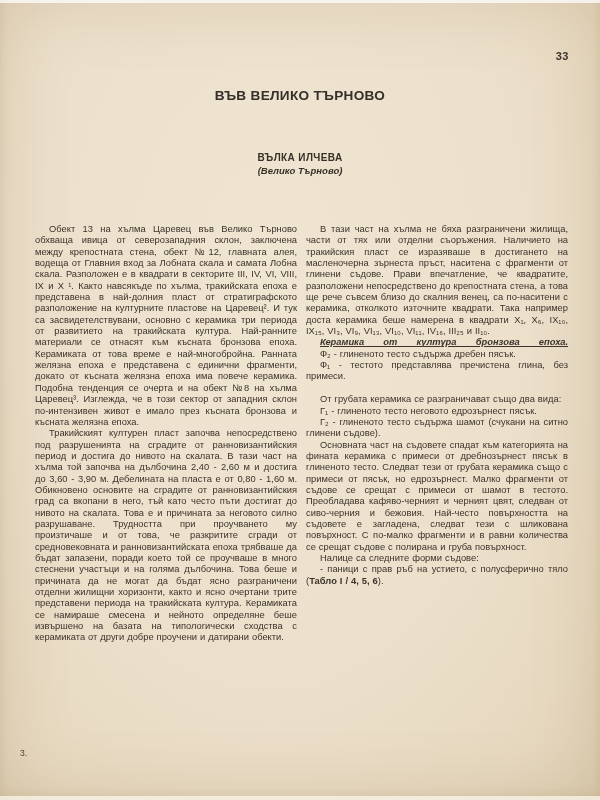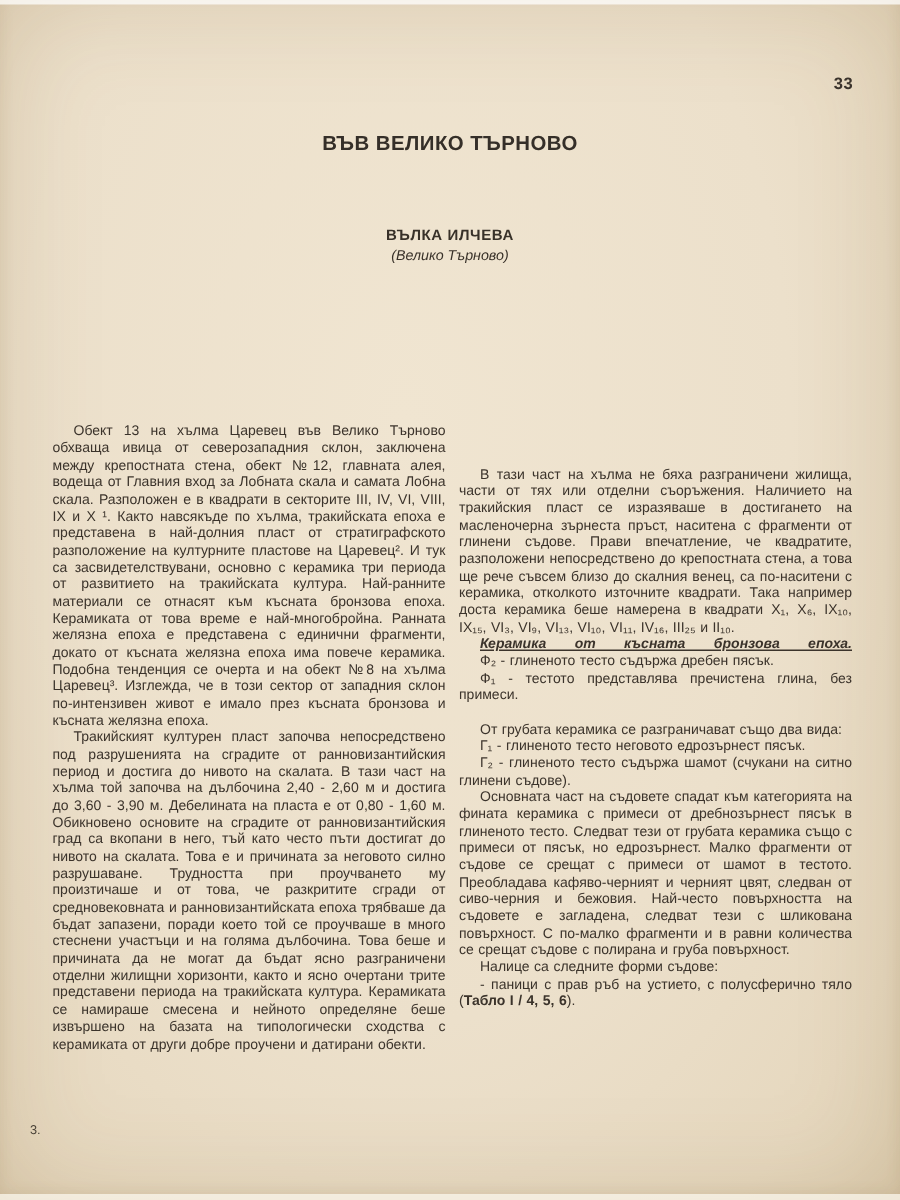--- a/index.html
+++ b/index.html
@@ -35,26 +35,25 @@
   }
   .title-line{
     font-size:13.6px;font-weight:bold;line-height:17.5px;
     letter-spacing:0.3px;
   }
   .author-block{
     position:absolute;top:152px;left:0;right:0;
     text-align:center;color:#383129;
   }
   .author-name{font-size:10px;font-weight:bold;letter-spacing:0.4px;}
-  .author-loc{font-size:9.5px;font-weight:normal;font-style:italic;margin-top:2px;}
+  .author-loc{font-size:9.5px;font-weight:bold;font-style:italic;margin-top:2px;}
   .columns{
     position:absolute;top:224px;left:35px;right:32px;bottom:40px;
     display:flex;gap:9px;
     color:#3b332b;
-    align-items:center;
   }
   .col{flex:1;min-width:0;}
   .col p, .col .line{
     margin:0;
     font-size:9.35px;
     line-height:11.35px;
     text-align:justify;
     text-indent:14px;
     word-spacing:0.4px;
   }
@@ -92,21 +91,21 @@
 
 <div class="columns">
 
   <div class="col">
     <p>Обект 13 на хълма Царевец във Велико Търново обхваща ивица от северозападния склон, заключена между крепостната стена, обект №12, главната алея, водеща от Главния вход за Лобната скала и самата Лобна скала. Разположен е в квадрати в секторите III, IV, VI, VIII, IX и X ¹. Както навсякъде по хълма, тракийската епоха е представена в най-долния пласт от стратиграфското разположение на културните пластове на Царевец². И тук са засвидетелствувани, основно с керамика три периода от развитието на тракийската култура. Най-ранните материали се отнасят към късната бронзова епоха. Керамиката от това време е най-многобройна. Ранната желязна епоха е представена с единични фрагменти, докато от късната желязна епоха има повече керамика. Подобна тенденция се очерта и на обект №8 на хълма Царевец³. Изглежда, че в този сектор от западния склон по-интензивен живот е имало през късната бронзова и късната желязна епоха.</p>
     <p>Тракийският културен пласт започва непосредствено под разрушенията на сградите от ранновизантийския период и достига до нивото на скалата. В тази част на хълма той започва на дълбочина 2,40 - 2,60 м и достига до 3,60 - 3,90 м. Дебелината на пласта е от 0,80 - 1,60 м. Обикновено основите на сградите от ранновизантийския град са вкопани в него, тъй като често пъти достигат до нивото на скалата. Това е и причината за неговото силно разрушаване. Трудността при проучването му произтичаше и от това, че разкритите сгради от средновековната и ранновизантийската епоха трябваше да бъдат запазени, поради което той се проучваше в много стеснени участъци и на голяма дълбочина. Това беше и причината да не могат да бъдат ясно разграничени отделни жилищни хоризонти, както и ясно очертани трите представени периода на тракийската култура. Керамиката се намираше смесена и нейното определяне беше извършено на базата на типологически сходства с керамиката от други добре проучени и датирани обекти.</p>
   </div>
 
   <div class="col">
     <p>В тази част на хълма не бяха разграничени жилища, части от тях или отделни съоръжения. Наличието на тракийския пласт се изразяваше в достигането на масленочерна зърнеста пръст, наситена с фрагменти от глинени съдове. Прави впечатление, че квадратите, разположени непосредствено до крепостната стена, а това ще рече съвсем близо до скалния венец, са по-наситени с керамика, отколкото източните квадрати. Така например доста керамика беше намерена в квадрати X₁, X₆, IX₁₀, IX₁₅, VI₃, VI₉, VI₁₃, VI₁₀, VI₁₁, IV₁₆, III₂₅ и II₁₀.</p>
-    <div class="section-heading">Керамика от късната бронзова епоха.</div>
+    <div class="section-heading">Керамика от култура бронзова епоха.</div>
     <p class="line">Ф₂ - глиненото тесто съдържа дребен пясък.</p>
     <p class="line">Ф₁ - тестото представлява пречистена глина, без примеси.</p>
     <div class="gap-line"></div>
     <p>От грубата керамика се разграничават също два вида:</p>
     <p class="line">Г₁ - глиненото тесто неговото едрозърнест пясък.</p>
     <p class="line">Г₂ - глиненото тесто съдържа шамот (счукани на ситно глинени съдове).</p>
     <p>Основната част на съдовете спадат към категорията на фината керамика с примеси от дребнозърнест пясък в глиненото тесто. Следват тези от грубата керамика също с примеси от пясък, но едрозърнест. Малко фрагменти от съдове се срещат с примеси от шамот в тестото. Преобладава кафяво-черният и черният цвят, следван от сиво-черния и бежовия. Най-често повърхността на съдовете е загладена, следват тези с шликована повърхност. С по-малко фрагменти и в равни количества се срещат съдове с полирана и груба повърхност.</p>
     <p>Налице са следните форми съдове:</p>
     <p class="line"><span>- паници с прав ръб на устието, с полусферично тяло (</span><span class="bold">Табло I / 4, 5, 6</span><span>).</span></p>
   </div>

